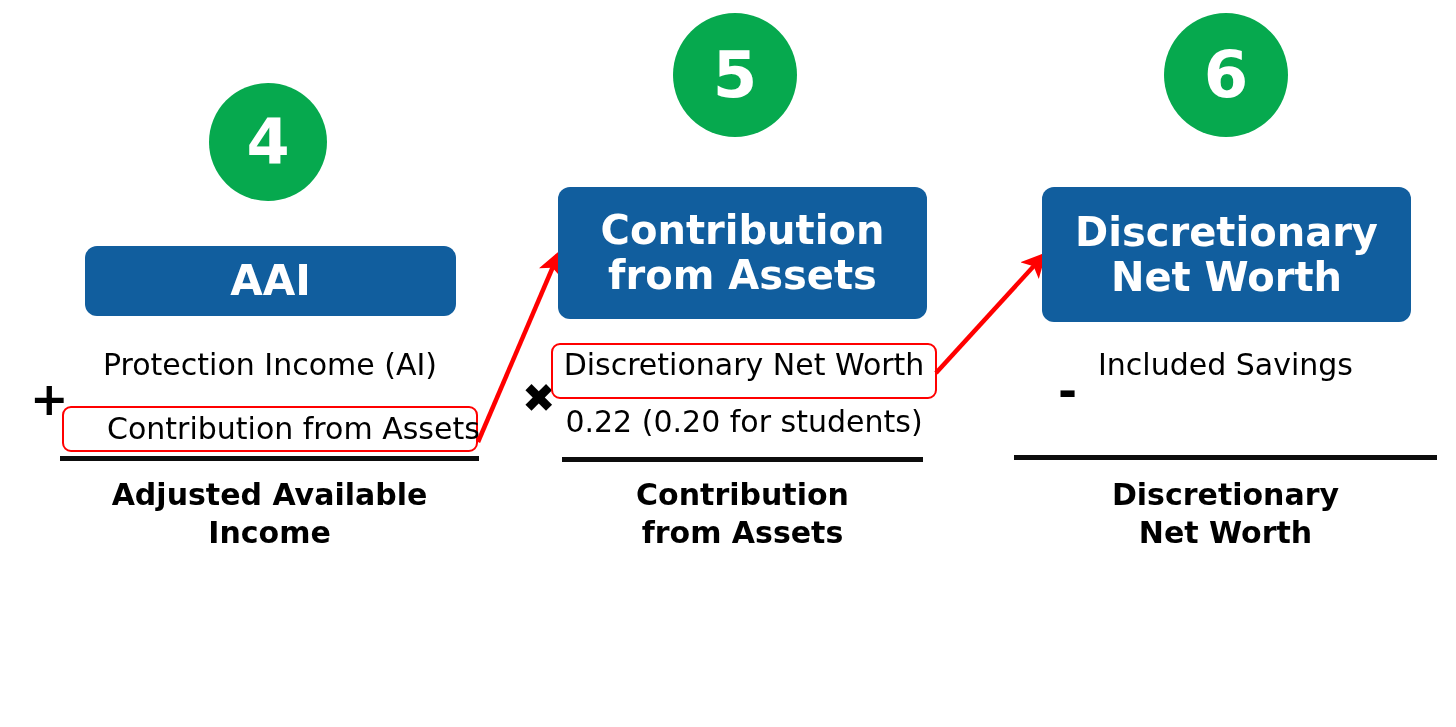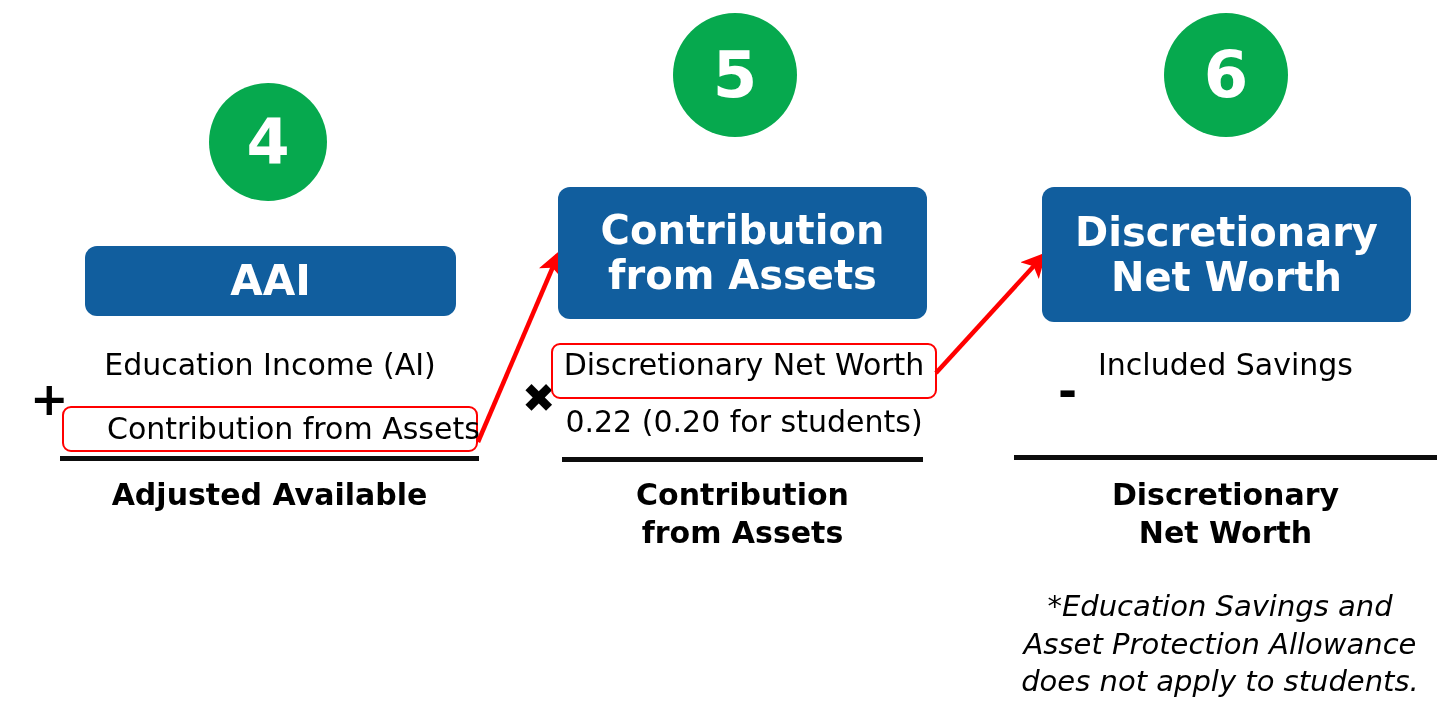--- a/index.html
+++ b/index.html
@@ -128,28 +128,29 @@
   </svg>
 
   <div class="step-circle" id="circle-4">4</div>
 
   <div class="blue-box" id="box-aai">
     <span>AAI</span>
   </div>
 
   <div class="operator" id="op-plus">+</div>
 
-  <div class="term" id="step4-num1" style="left: 62px; top: 348px; width: 416px;">Education Income (AI)</div>
+  <div class="term" id="step4-num1" style="left: 62px; top: 348px; width: 416px;">Protection Income (AI)</div>
 
   <div class="term boxed" id="step4-num2" style="left: 62px; top: 406px; width: 416px; height: 46px; line-height: 42px; padding-left: 43px;">Contribution from Assets</div>
 
   <div class="fraction-bar" id="step4-bar" style="left: 60px; top: 456px; width: 419px;"></div>
 
   <div class="result-label" id="step4-result" style="left: 60px; top: 476px; width: 419px; text-align: center;">
     <div>Adjusted Available</div>
+    <div>Income</div>
   </div>
 
   <div class="step-circle" id="circle-5">5</div>
 
   <div class="blue-box" id="box-cfa">
     <span>
       <span>Contribution</span><br>
       <span>from Assets</span>
     </span>
   </div>
@@ -181,19 +182,14 @@
   <div class="term" id="step6-num1" style="left: 1014px; top: 348px; width: 423px;">Included Savings</div>
 
 
   <div class="fraction-bar" id="step6-bar" style="left: 1014px; top: 455px; width: 423px;"></div>
 
   <div class="result-label" id="step6-result" style="left: 1014px; top: 476px; width: 423px;">
     <div>Discretionary</div>
     <div>Net Worth</div>
   </div>
 
-  <div class="footnote" id="footnote" style="left: 1000px; top: 588px; width: 440px;">
-    <div>*Education Savings and</div>
-    <div>Asset Protection Allowance</div>
-    <div>does not apply to students.</div>
-  </div>
 
 </div>
 
 </body></html>

